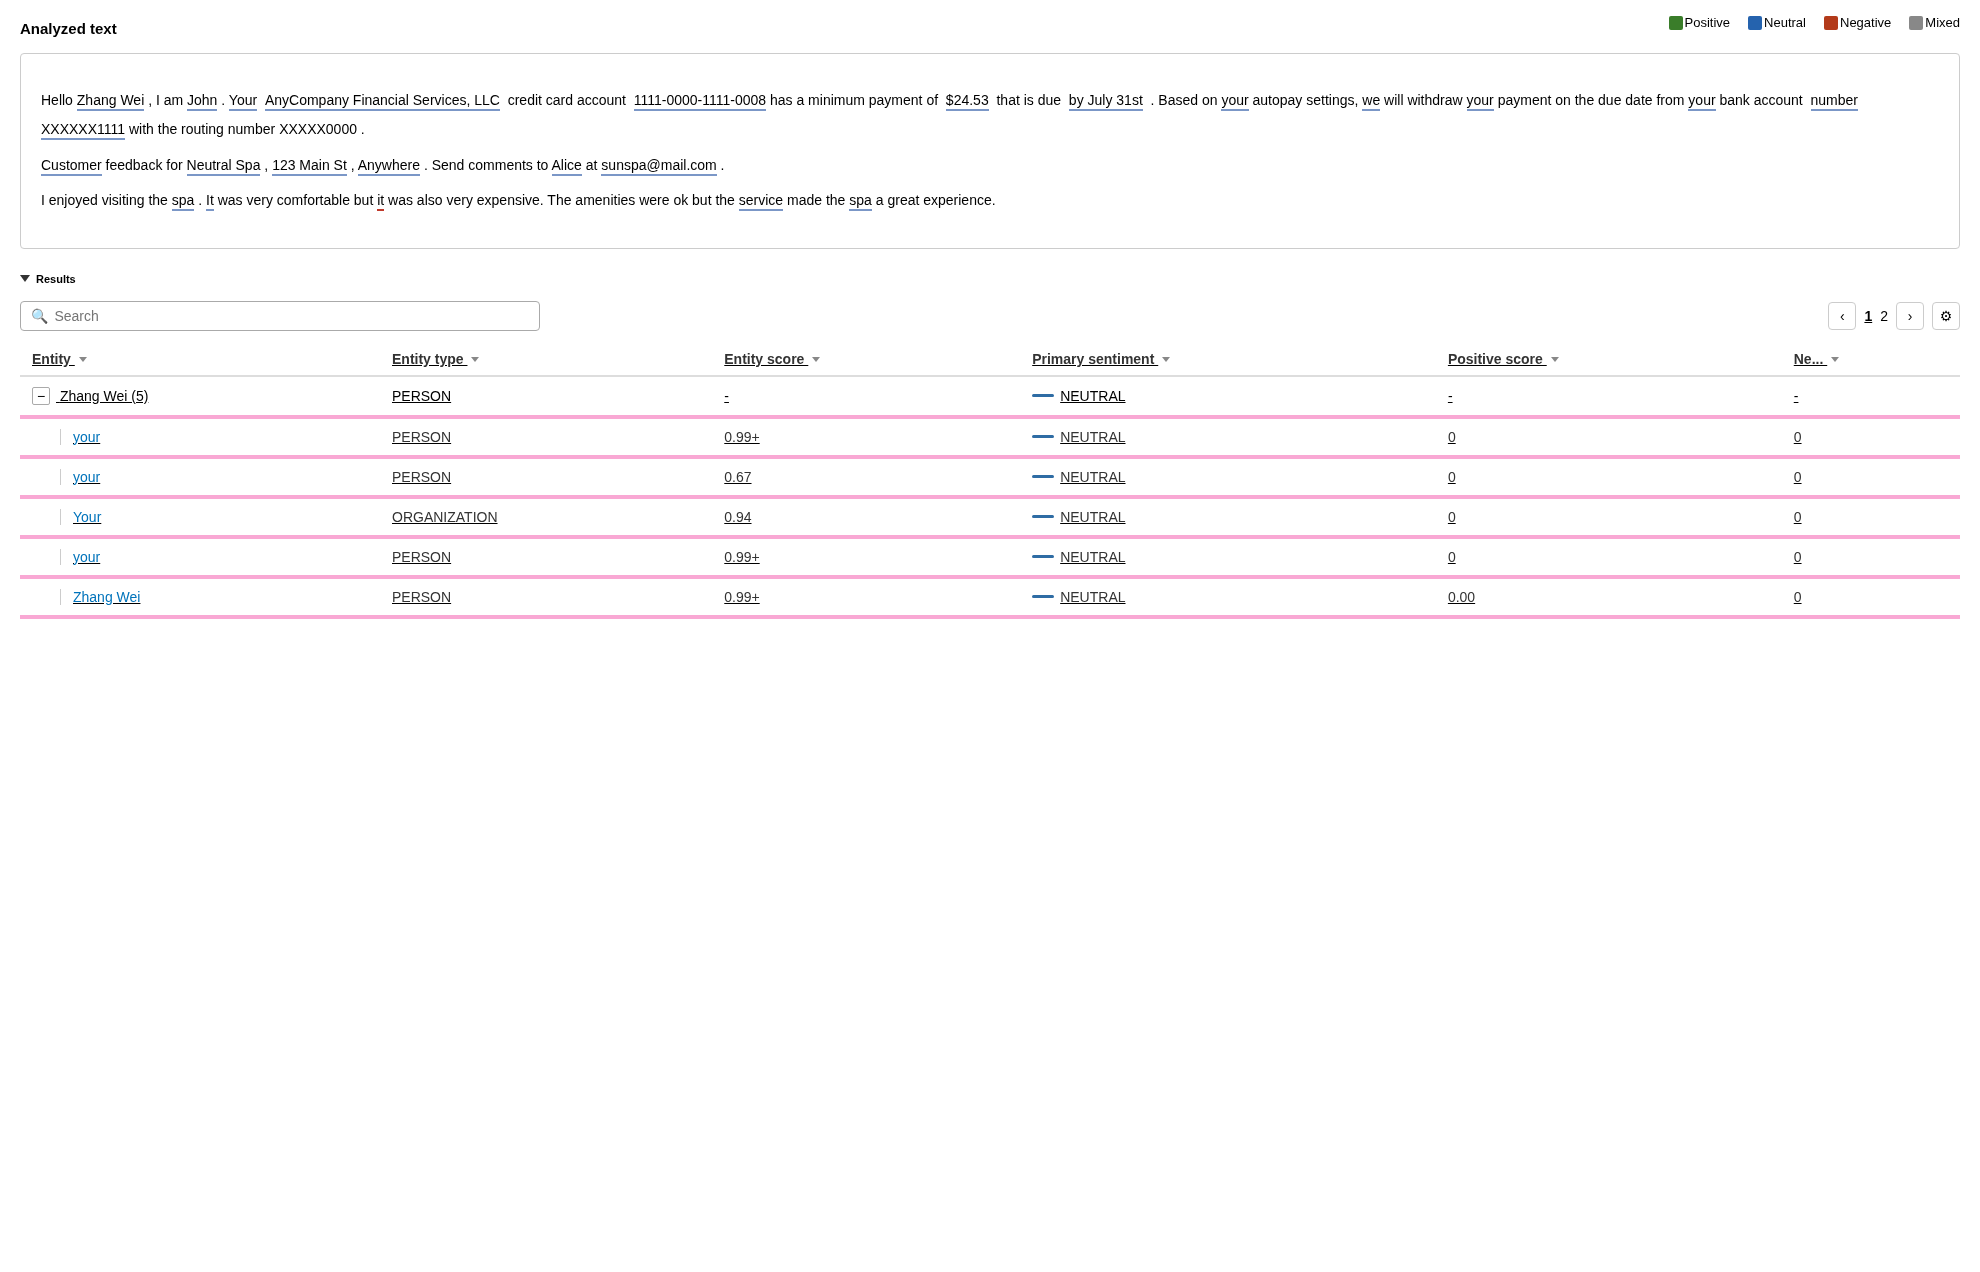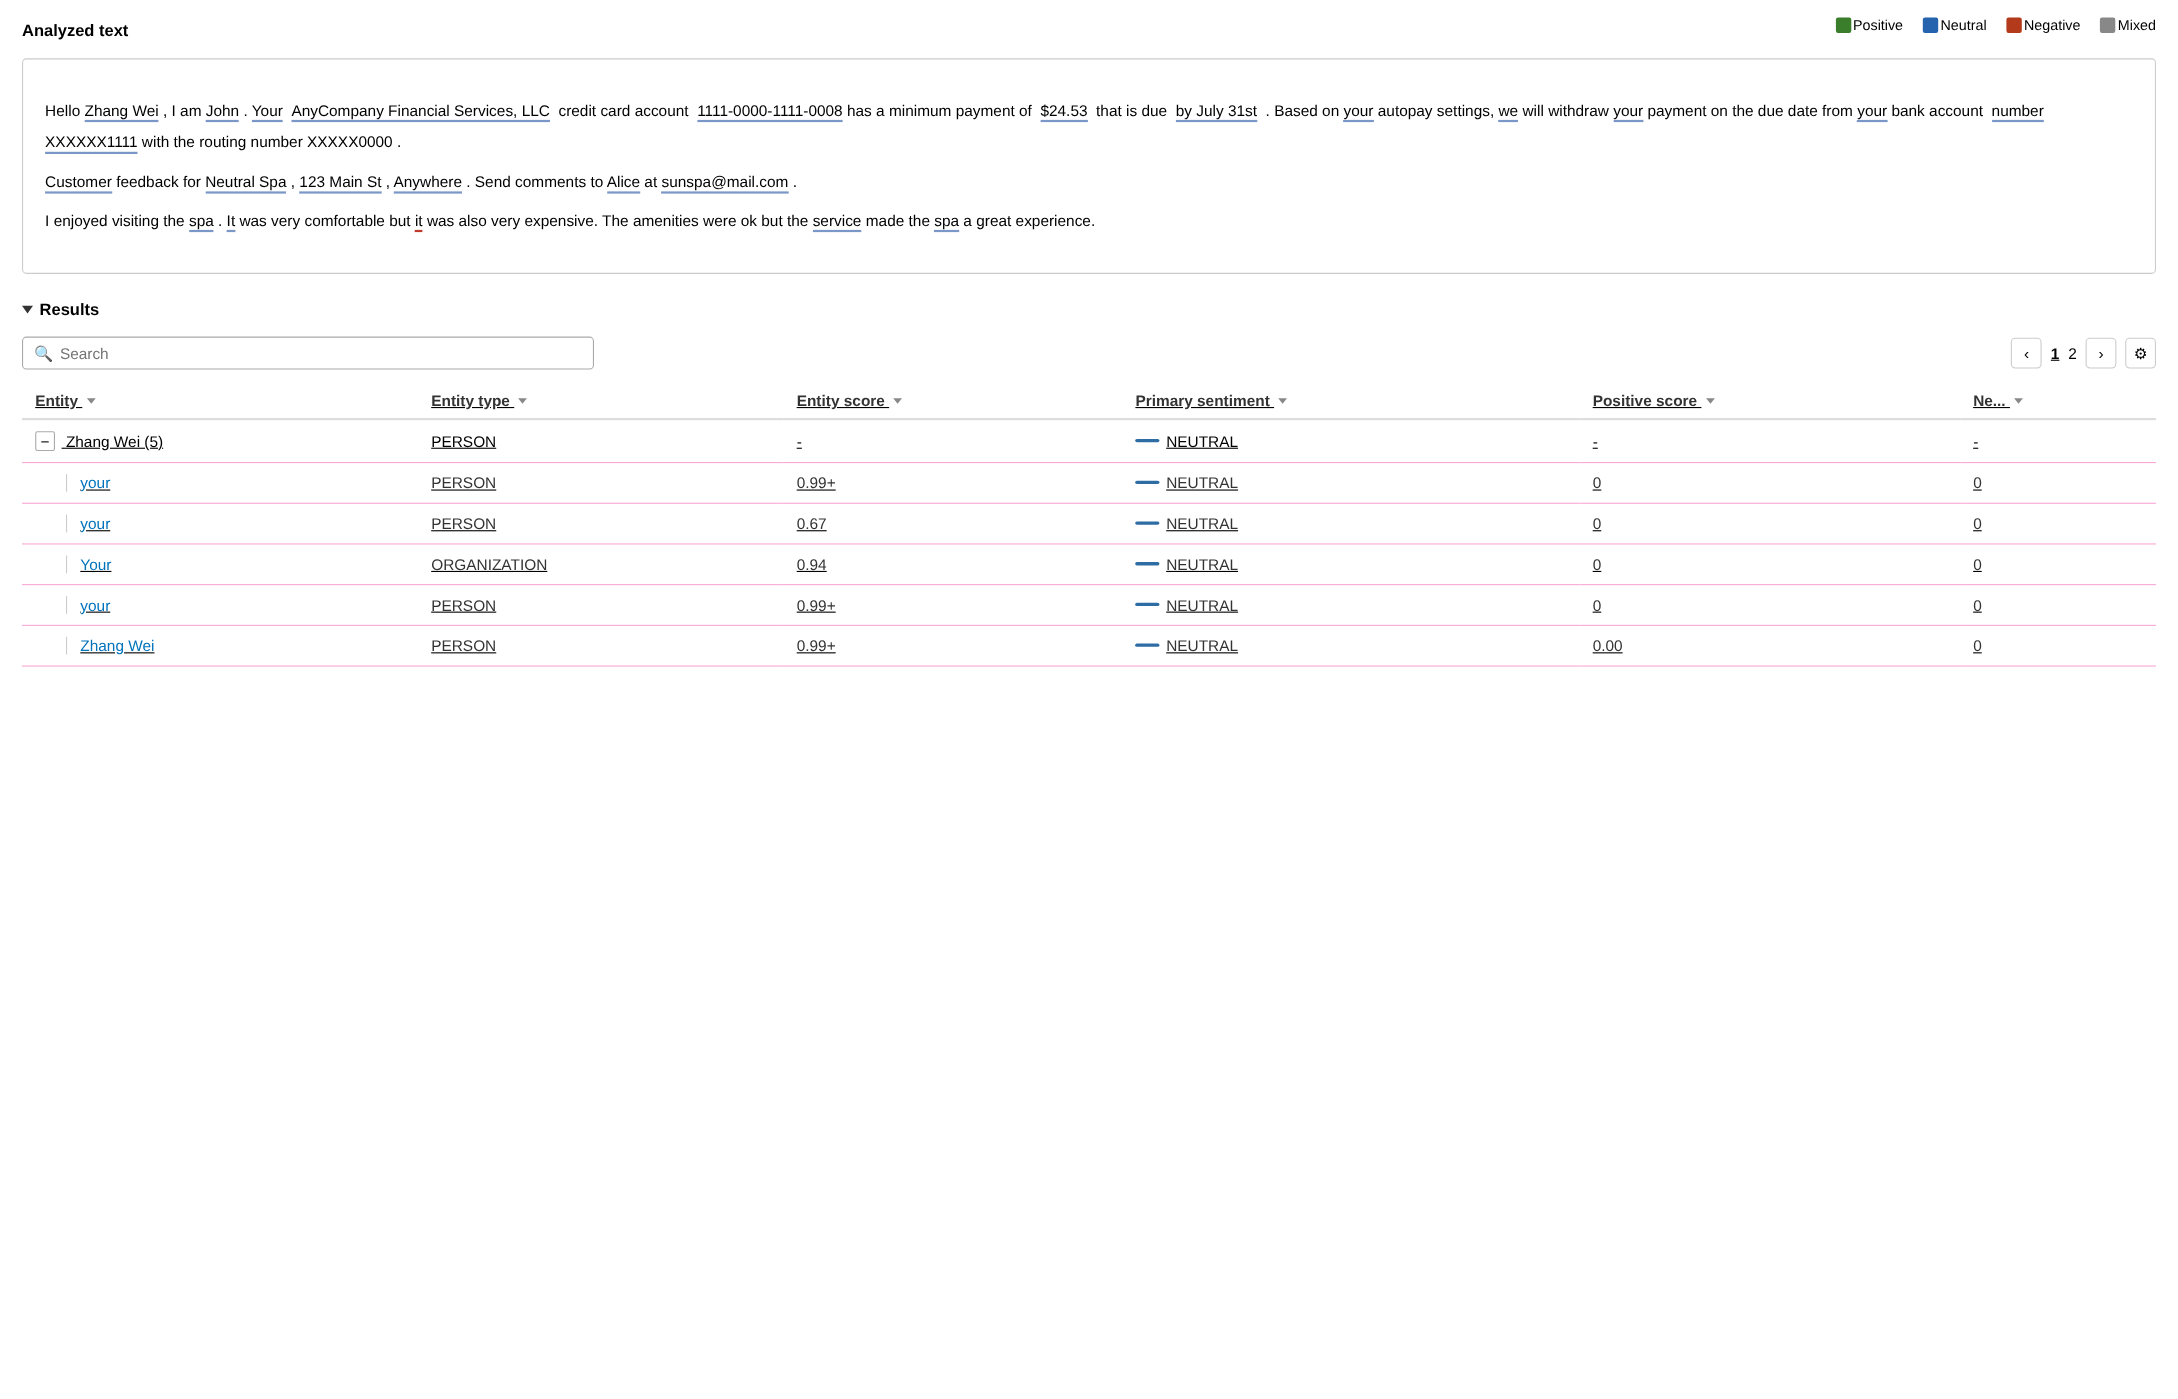--- a/index.html
+++ b/index.html
@@ -64,21 +64,21 @@
 
     .results-section {
       margin-top: 10px;
     }
 
     .results-header {
       display: flex;
       align-items: center;
       gap: 6px;
       font-weight: 700;
-      font-size: 15px;
+      font-size: 11px;
       margin-bottom: 16px;
       cursor: pointer;
     }
 
     .triangle-down {
       width: 0;
       height: 0;
       border-left: 5px solid transparent;
       border-right: 5px solid transparent;
       border-top: 7px solid #333;
@@ -179,21 +179,21 @@
       margin-left: 4px;
       width: 0;
       height: 0;
       border-left: 4px solid transparent;
       border-right: 4px solid transparent;
       border-top: 5px solid #888;
       vertical-align: middle;
     }
 
     tbody tr {
-      border-bottom: 1px solid #f9a8d4;
+      border-bottom: 4px solid #f9a8d4;
     }
 
     tbody tr td {
       padding: 10px 12px;
       vertical-align: middle;
     }
 
     .entity-group-row td {
       font-weight: 500;
     }

